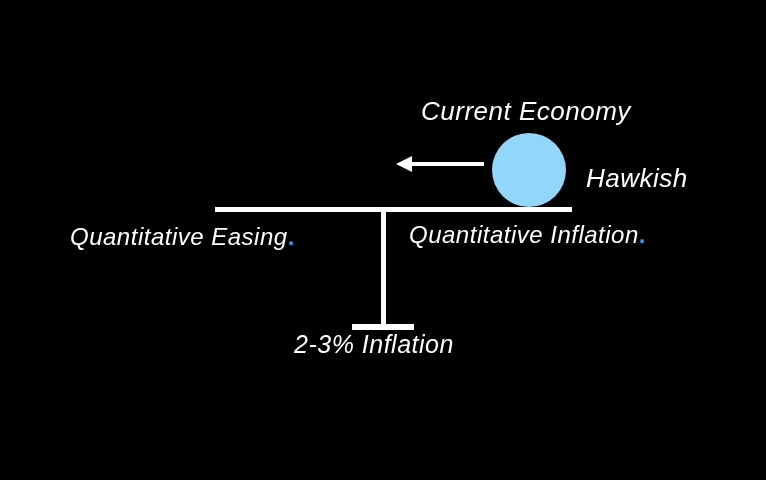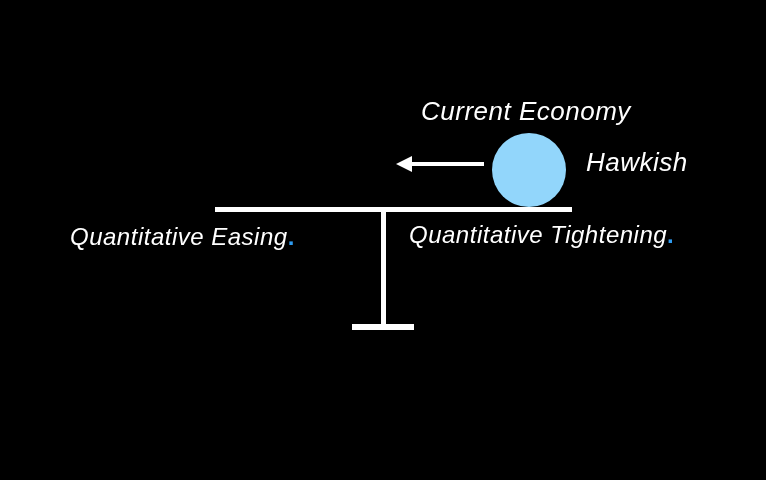--- a/index.html
+++ b/index.html
@@ -28,21 +28,21 @@
     top: 97px;
     font-size: 26px;
   }
   #dovish {
     left: 77px;
     top: 155px;
     font-size: 26px;
   }
   #hawkish {
     left: 586px;
-    top: 148px;
+    top: 164px;
     font-size: 26px;
   }
   #qe {
     left: 70px;
     top: 224px;
     font-size: 24px;
   }
   #qt {
     left: 409px;
     top: 222px;
@@ -111,20 +111,21 @@
 
   <div id="ball"></div>
 
 
   <div class="label" id="hawkish">Hawkish</div>
 
   <div class="line" id="beam"></div>
 
   <div class="label" id="qe"><span>Quantitative Easing</span><span class="period-dot">.</span></div>
 
-  <div class="label" id="qt"><span>Quantitative Tightening</span><span class="period-dot">.</span></div>
+  <div class="label" id="qt"><span>Quantitative Inflation</span><span class="period-dot">.</span></div>
 
   <div class="line" id="post"></div>
 
   <div class="line" id="base"></div>
 
+  <div class="label" id="inflation">2-3% Inflation</div>
 
 </div>
 
 </body></html>

